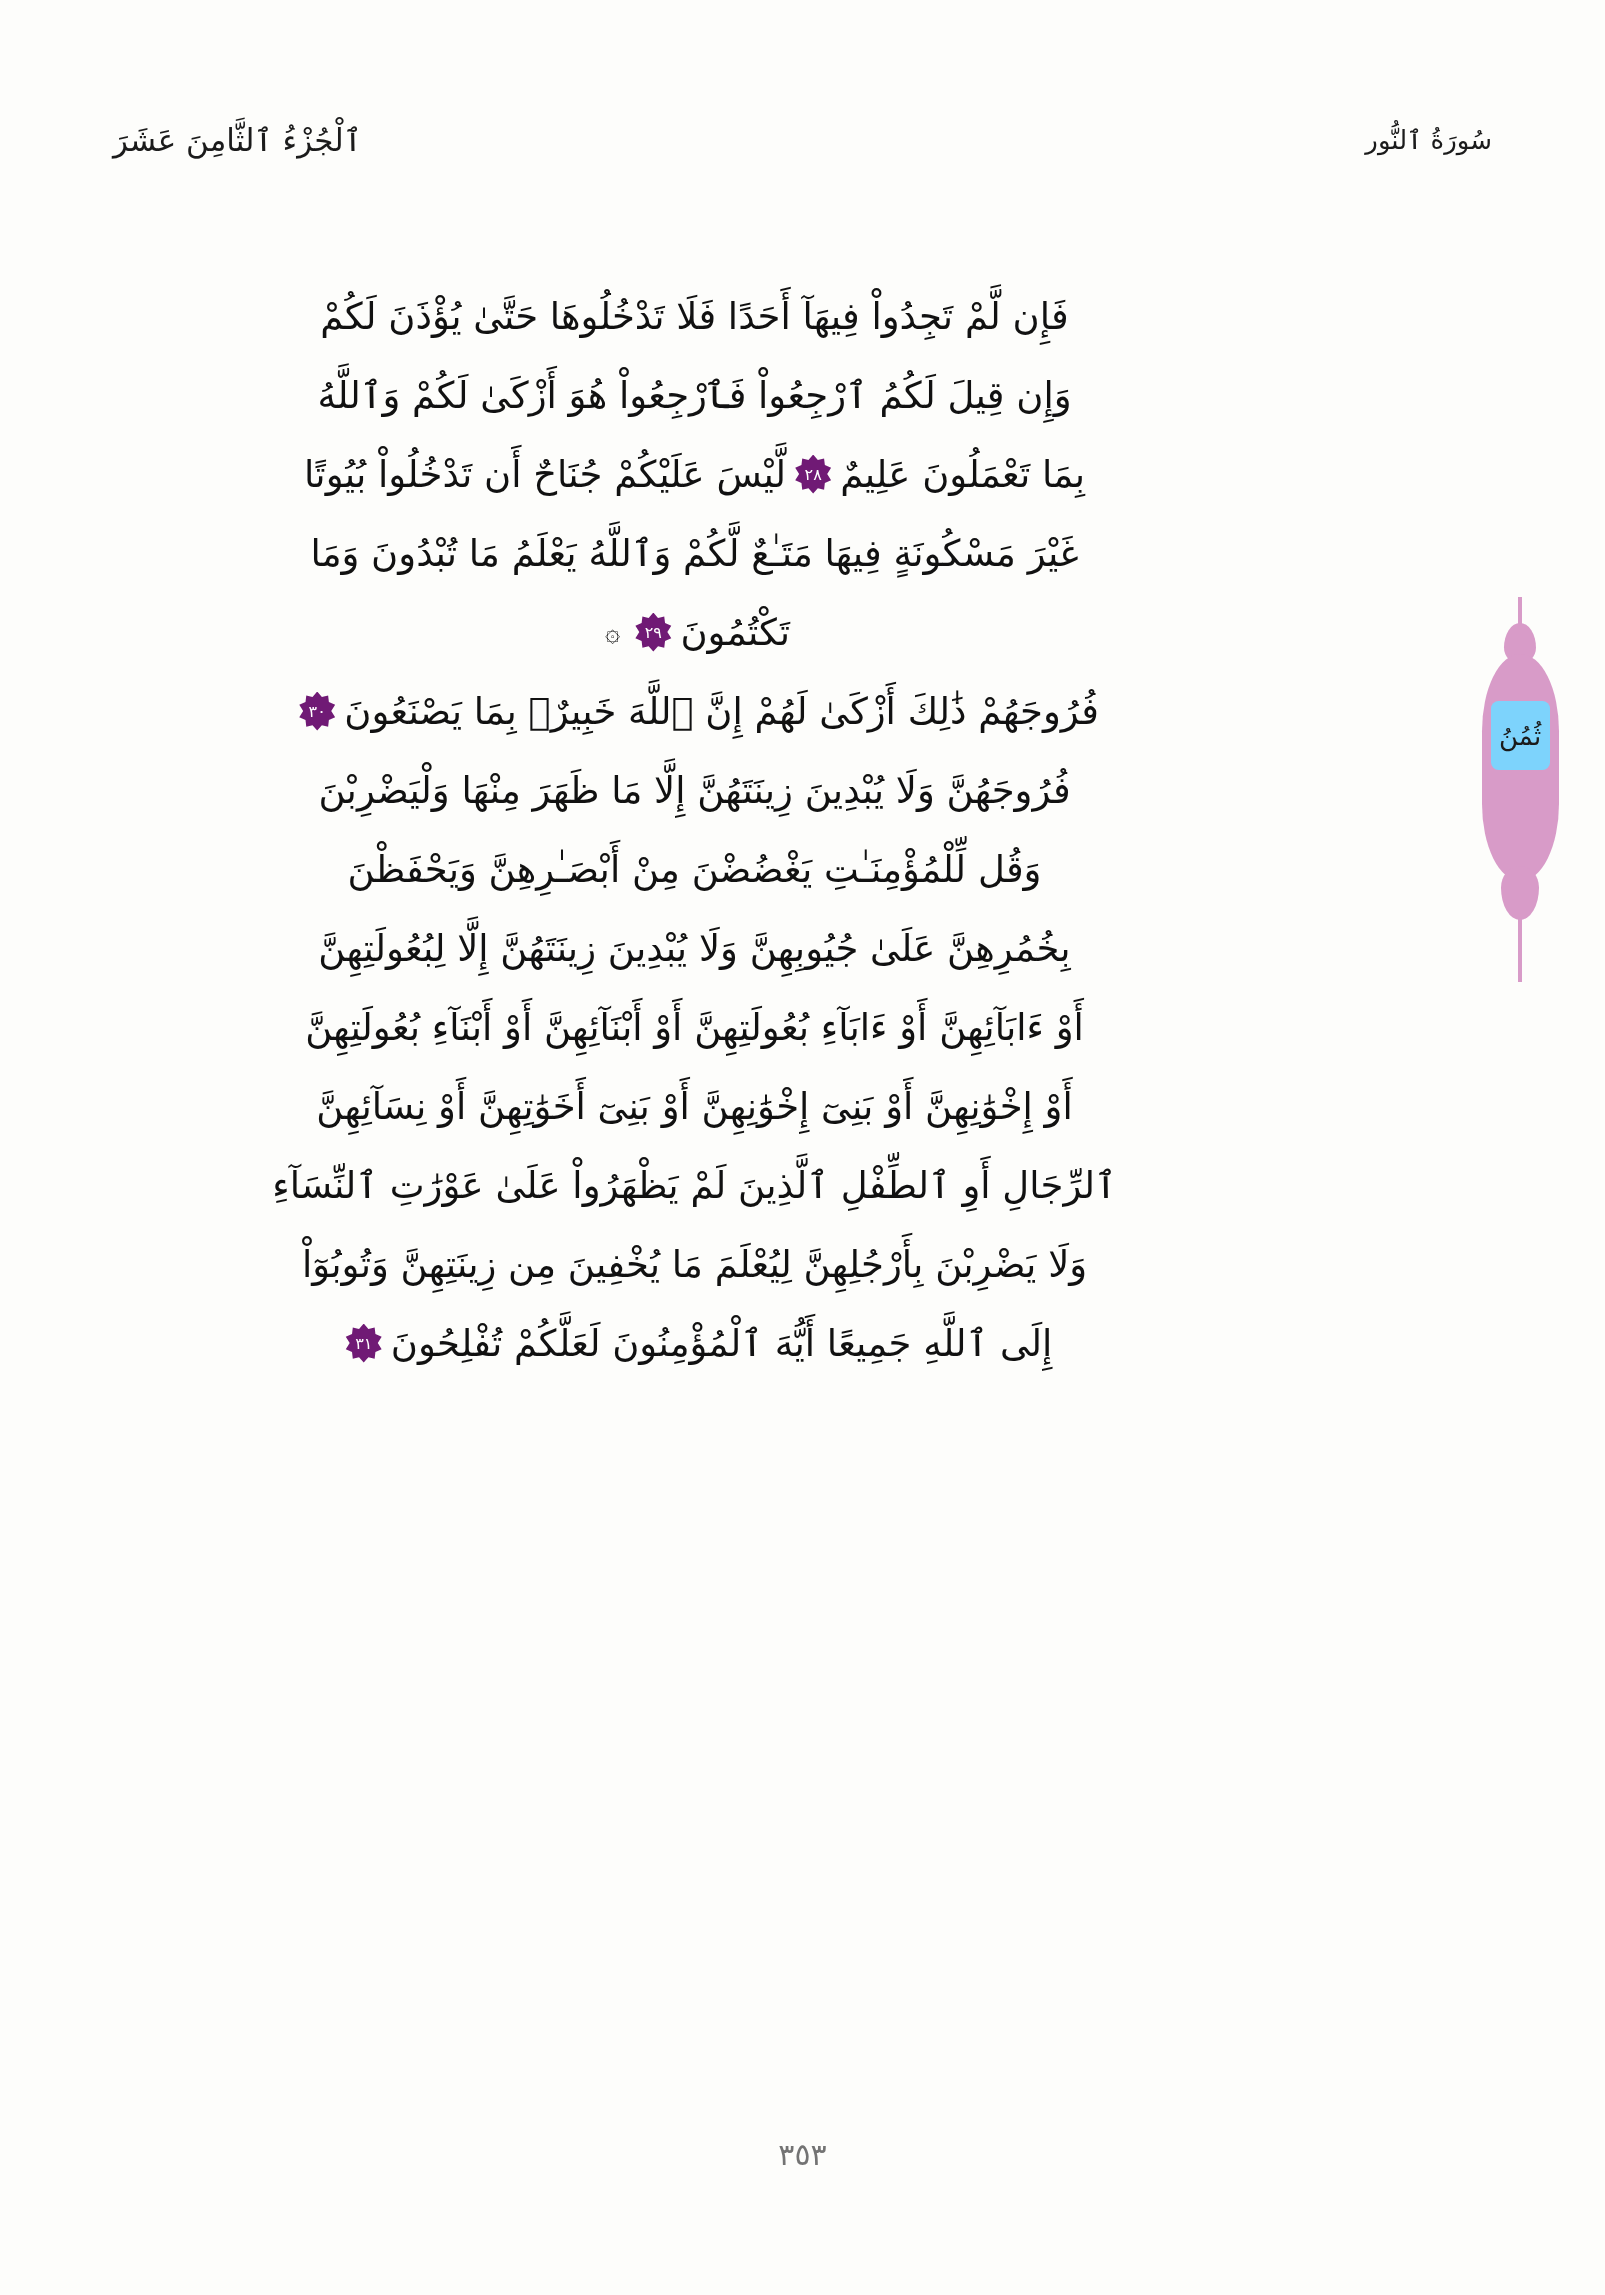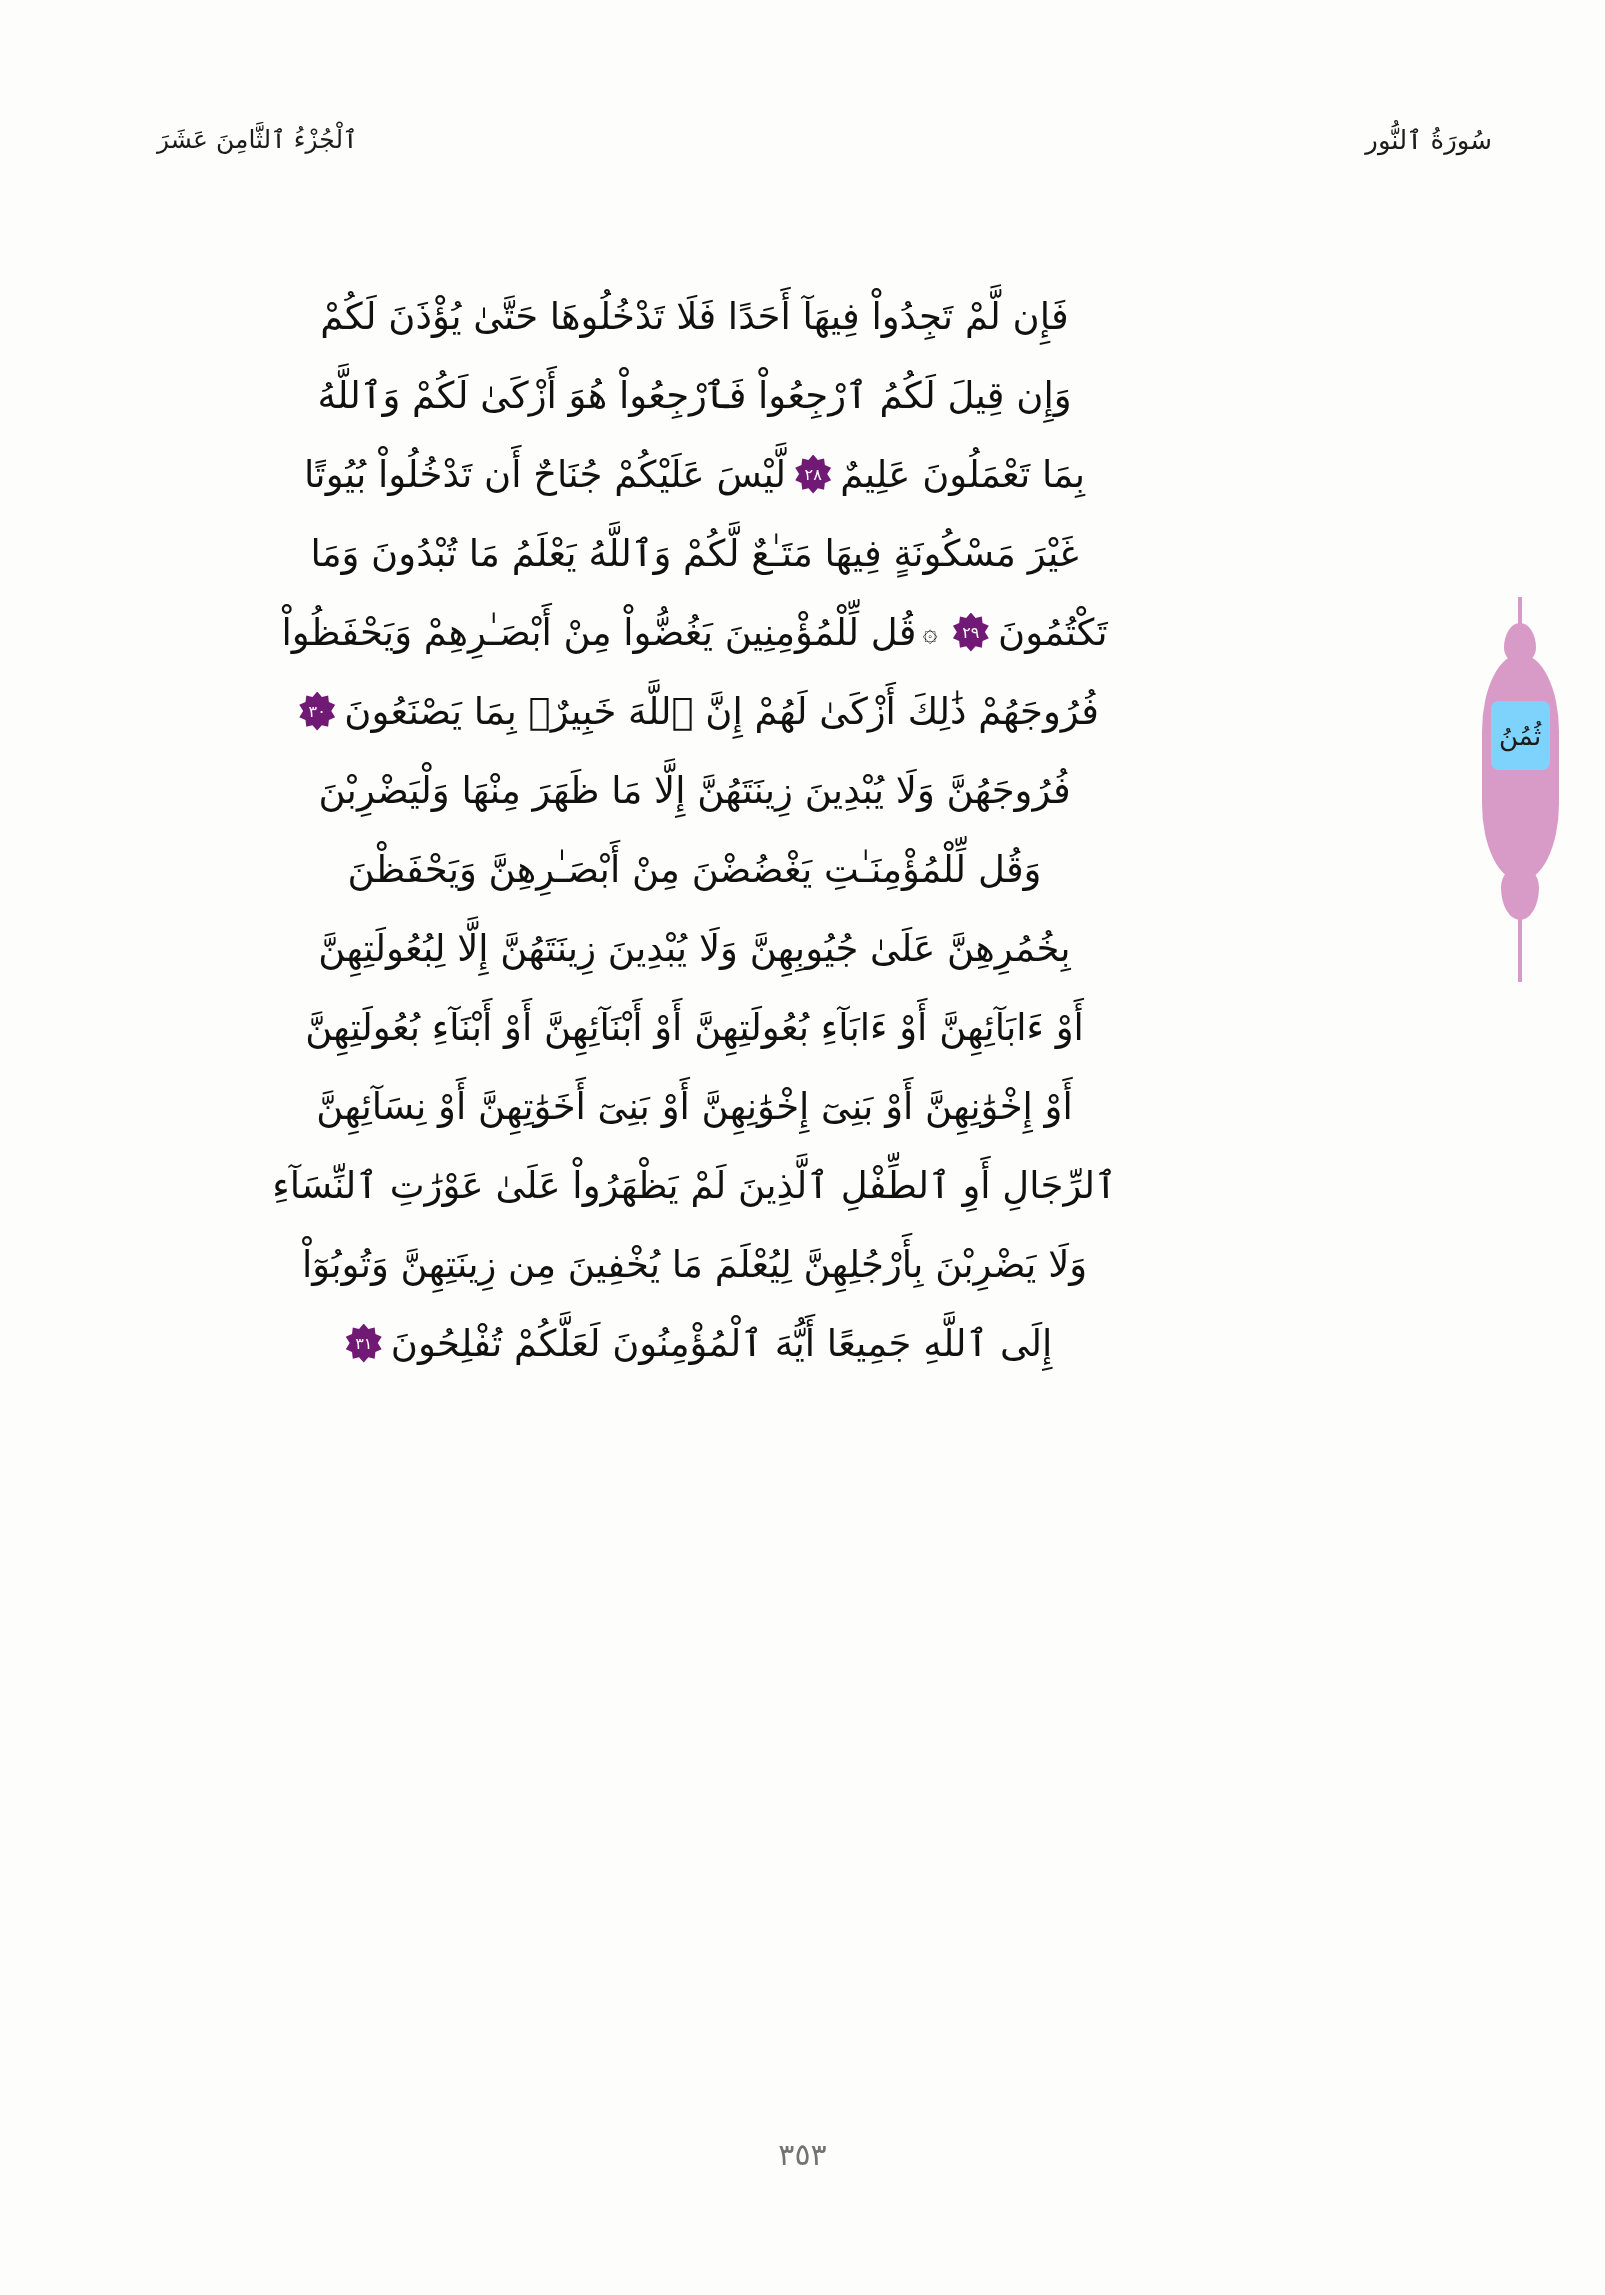--- a/index.html
+++ b/index.html
@@ -36,22 +36,21 @@
     direction: rtl;
   }
   .header-text {
     font-size: 26px;
     color: #1b1b1b;
     letter-spacing: 0px;
     white-space: nowrap;
     font-family: "DejaVu Sans", "Liberation Sans", sans-serif;
   }
   .header-juz {
-    font-size: 25px;
-    margin-left: 44px;
+    font-size: 31px;
   }
 
   
   .frame-outer {
     position: absolute;
     left: 82px;
     top: 202px;
     width: 1225px;
     height: 1879px;
     background: #d89bc8;
@@ -275,21 +274,20 @@
         <span class="ayah-marker"><i>٢٨</i></span>
         <span class="seg">لَّيْسَ عَلَيْكُمْ جُنَاحٌ أَن تَدْخُلُواْ بُيُوتًا</span>
       </div>
       <div class="q-line">
         <span class="seg">غَيْرَ مَسْكُونَةٍ فِيهَا مَتَـٰعٌ لَّكُمْ وَٱللَّهُ يَعْلَمُ مَا تُبْدُونَ وَمَا</span>
       </div>
       <div class="q-line">
         <span class="seg">تَكْتُمُونَ</span>
         <span class="ayah-marker"><i>٢٩</i></span>
         <span class="sajda-star">۞</span>
-        <span class="seg">قُل لِّلْمُؤْمِنِينَ يَغُضُّواْ مِنْ أَبْصَـٰرِهِمْ وَيَحْفَظُواْ</span>
       </div>
       <div class="q-line">
         <span class="seg">فُرُوجَهُمْ ذَٰلِكَ أَزْكَىٰ لَهُمْ إِنَّ ٱللَّهَ خَبِيرٌۢ بِمَا يَصْنَعُونَ</span>
         <span class="ayah-marker"><i>٣٠</i></span>
       </div>
       <div class="q-line">
         <span class="seg">فُرُوجَهُنَّ وَلَا يُبْدِينَ زِينَتَهُنَّ إِلَّا مَا ظَهَرَ مِنْهَا وَلْيَضْرِبْنَ</span>
       </div>
       <div class="q-line">
         <span class="seg">وَقُل لِّلْمُؤْمِنَـٰتِ يَغْضُضْنَ مِنْ أَبْصَـٰرِهِنَّ وَيَحْفَظْنَ</span>

